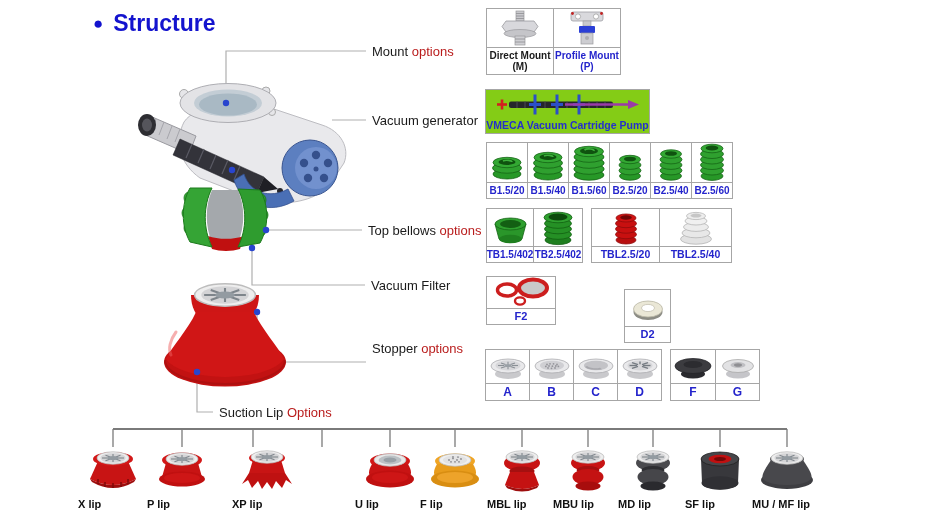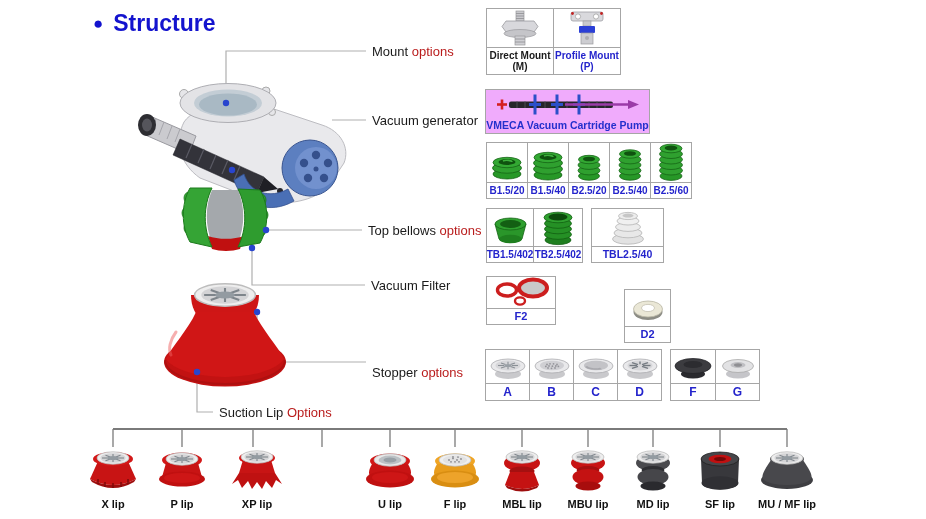--- a/index.html
+++ b/index.html
@@ -14,23 +14,23 @@
   .cell:last-child{border-right:0;justify-content:space-between;}
   .cimg{display:flex;align-items:flex-end;justify-content:center;flex:1;border-bottom:1px solid #A6A6A6;background:#fff;overflow:hidden;}
   .clbl{display:flex;align-items:center;justify-content:center;text-align:center;font-weight:bold;color:#2424CC;font-size:10px;line-height:11px;padding:1px;}
   .clbl.dark{color:#1A1A1A;}
   .mount .clbl{height:24px;font-size:10px;}
   .b1 .clbl{height:13px;}
   .b2a .clbl{height:13px;font-size:10px;}
   .b2b .clbl{height:13px;font-size:10.5px;}
   .fd .clbl{height:13px;font-size:11px;}
   .st .clbl{height:14px;font-size:12px;}
-  .pumpbox{position:absolute;border:1px solid #A6A6A6;display:flex;flex-direction:column;align-items:center;justify-content:flex-end;background:#f0abfc;box-sizing:border-box;}
+  .pumpbox{position:absolute;border:1px solid #A6A6A6;display:flex;flex-direction:column;align-items:center;justify-content:flex-end;background:#84cc16;box-sizing:border-box;}
   .pumplbl{font-weight:bold;color:#2430CC;font-size:10.5px;padding:0 2px 2px;white-space:nowrap;}
-  .lip{position:absolute;width:70px;display:flex;flex-direction:column;align-items:center;}
+  .lip{position:absolute;width:70px;display:flex;flex-direction:column;}
   .lip-lbl{font-weight:bold;font-size:11px;color:#111;margin-top:0;white-space:nowrap;}
 </style>
 </head>
 <body>
 
 <svg width="0" height="0" style="position:absolute" aria-hidden="true">
   <defs>
     <g id="ins-t">
       <ellipse rx="16" ry="6.2" fill="#EEEEEE" stroke="#BDBDBD" stroke-width="0.8"></ellipse>
       <ellipse rx="12.5" ry="4.8" fill="#D4D4D6"></ellipse>
@@ -183,21 +183,21 @@
   </div>
   <div class="callout" style="left:372px;top:113px">
     <span>Vacuum generator</span><span class="red"></span>
   </div>
   <div class="callout" style="left:368px;top:223px">
     <span>Top bellows </span><span class="red">options</span>
   </div>
   <div class="callout" style="left:371px;top:278px">
     <span>Vacuum Filter</span><span class="red"></span>
   </div>
-  <div class="callout" style="left:372px;top:365px">
+  <div class="callout" style="left:372px;top:341px">
     <span>Stopper </span><span class="red">options</span>
   </div>
   <div class="callout" style="left:219px;top:405px">
     <span>Suction Lip </span><span class="red">Options</span>
   </div>
 
   <div class="tbl mount" style="left:486px;top:8px;height:67px">
     <div class="cell" style="width:67px">
       <div class="cimg">
           <svg width="56" height="38" viewBox="0 0 56 38">
@@ -287,20 +287,34 @@
         <ellipse cx="18" cy="14" rx="14.5" ry="5.2" fill="#2FA02F" stroke="#156515" stroke-width="0.8"></ellipse>
         <ellipse cx="18" cy="8.5" rx="14" ry="5.2" fill="#33A833" stroke="#156515" stroke-width="0.8"></ellipse>
         <ellipse cx="18" cy="8" rx="8.5" ry="3" fill="#0F520F"></ellipse>
         <path d="M14,7 A5,1.8 0 0 1 23,8" fill="none" stroke="#3DB03D" stroke-width="1.6"></path>
       </svg>
         </div>
       <div class="clbl">B1.5/40</div>
     </div>
     <div class="cell" style="width:41px">
       <div class="cimg">
+          <svg width="36" height="38" viewBox="0 0 36 38">
+        <ellipse cx="18" cy="31" rx="15" ry="5.2" fill="#279827" stroke="#156515" stroke-width="0.8"></ellipse>
+        <ellipse cx="18" cy="25" rx="15.2" ry="5.3" fill="#2FA02F" stroke="#156515" stroke-width="0.8"></ellipse>
+        <ellipse cx="18" cy="19" rx="15.2" ry="5.3" fill="#2FA02F" stroke="#156515" stroke-width="0.8"></ellipse>
+        <ellipse cx="18" cy="13" rx="15" ry="5.3" fill="#2FA02F" stroke="#156515" stroke-width="0.8"></ellipse>
+        <ellipse cx="18" cy="7.5" rx="14.5" ry="5.2" fill="#33A833" stroke="#156515" stroke-width="0.8"></ellipse>
+        <ellipse cx="18" cy="7" rx="9" ry="3.1" fill="#0F520F"></ellipse>
+        <path d="M13.5,6 A5,1.8 0 0 1 23,7" fill="none" stroke="#3DB03D" stroke-width="1.6"></path>
+      </svg>
+        </div>
+      <div class="clbl">B1.5/60</div>
+    </div>
+    <div class="cell" style="width:41px">
+      <div class="cimg">
           <svg width="30" height="30" viewBox="0 0 30 30">
         <ellipse cx="15" cy="24" rx="10.5" ry="4.2" fill="#279827" stroke="#156515" stroke-width="0.8"></ellipse>
         <ellipse cx="15" cy="18.5" rx="11" ry="4.4" fill="#2FA02F" stroke="#156515" stroke-width="0.8"></ellipse>
         <ellipse cx="15" cy="13" rx="11" ry="4.4" fill="#2FA02F" stroke="#156515" stroke-width="0.8"></ellipse>
         <ellipse cx="15" cy="7.5" rx="10.5" ry="4.2" fill="#33A833" stroke="#156515" stroke-width="0.8"></ellipse>
         <ellipse cx="15" cy="7" rx="6" ry="2.3" fill="#0F520F"></ellipse>
       </svg>
         </div>
       <div class="clbl">B2.5/20</div>
     </div>
@@ -354,20 +368,33 @@
         <ellipse cx="20" cy="15.5" rx="13.5" ry="4.8" fill="#259025" stroke="#115F11" stroke-width="0.8"></ellipse>
         <ellipse cx="20" cy="9.5" rx="14" ry="5.3" fill="#2FA02F" stroke="#115F11" stroke-width="0.8"></ellipse>
         <ellipse cx="20" cy="9" rx="9.5" ry="3.5" fill="#0C4A0C"></ellipse>
       </svg>
         </div>
       <div class="clbl">TB2.5/402</div>
     </div>
   </div>
 
   <div class="tbl b2b" style="left:591px;top:208px;height:55px">
+    <div class="cell" style="width:68px">
+      <div class="cimg">
+          <svg width="30" height="36" viewBox="0 0 30 36">
+        <ellipse cx="15" cy="30" rx="10" ry="4" fill="#B80E0E" stroke="#8F0B0B" stroke-width="0.8"></ellipse>
+        <ellipse cx="15" cy="24.5" rx="10.5" ry="4.2" fill="#C81010" stroke="#8F0B0B" stroke-width="0.8"></ellipse>
+        <ellipse cx="15" cy="19" rx="10.5" ry="4.2" fill="#C81010" stroke="#8F0B0B" stroke-width="0.8"></ellipse>
+        <ellipse cx="15" cy="13.5" rx="10.5" ry="4.2" fill="#C81010" stroke="#8F0B0B" stroke-width="0.8"></ellipse>
+        <ellipse cx="15" cy="8" rx="10" ry="4" fill="#D01212" stroke="#8F0B0B" stroke-width="0.8"></ellipse>
+        <ellipse cx="15" cy="7.5" rx="5.8" ry="2.2" fill="#6E0606"></ellipse>
+      </svg>
+        </div>
+      <div class="clbl">TBL2.5/20</div>
+    </div>
     <div class="cell" style="width:71px">
       <div class="cimg">
           <svg width="40" height="38" viewBox="0 0 40 38">
         <ellipse cx="20" cy="31" rx="15.5" ry="5.2" fill="#E2E2E2" stroke="#B5B5B5" stroke-width="0.8"></ellipse>
         <ellipse cx="20" cy="25" rx="14" ry="4.8" fill="#E8E8E8" stroke="#B5B5B5" stroke-width="0.8"></ellipse>
         <ellipse cx="20" cy="19" rx="12.5" ry="4.4" fill="#ECECEC" stroke="#B5B5B5" stroke-width="0.8"></ellipse>
         <ellipse cx="20" cy="13" rx="11" ry="4" fill="#F0F0F0" stroke="#B5B5B5" stroke-width="0.8"></ellipse>
         <ellipse cx="20" cy="8" rx="9.5" ry="3.6" fill="#EDEDED" stroke="#B8B8B8" stroke-width="0.8"></ellipse>
         <ellipse cx="20" cy="7.6" rx="5.5" ry="2" fill="#C6C6C6"></ellipse>
       </svg>
@@ -523,21 +550,21 @@
   <div class="lip" style="left:147px;top:446px">
     <svg width="70" height="52" viewBox="0 0 70 52">
       <ellipse cx="35" cy="14" rx="20" ry="7.5" fill="#D31818"></ellipse>
       <path d="M19,17 L15,31 Q35,40 55,31 L51,17 Z" fill="#C81414"></path>
       <ellipse cx="35" cy="33" rx="23" ry="7.5" fill="#C01010"></ellipse>
       <ellipse cx="35" cy="32" rx="18" ry="5" fill="#CE1616"></ellipse>
       <use href="#ins-t" x="35" y="13"></use>
     </svg>
     <div class="lip-lbl">P lip</div>
   </div>
-  <div class="lip" style="left:222px;top:446px">
+  <div class="lip" style="left:232px;top:446px">
     <svg width="70" height="52" viewBox="0 0 70 52">
       <ellipse cx="35" cy="12" rx="18" ry="6.5" fill="#D31818"></ellipse>
       <path d="M21,14 L17,27 L53,27 L49,14 Z" fill="#C81414"></path>
       <path d="M17,27 L10,38 L16,34 L20,42 L26,35 L30,43 L35,36 L40,43 L44,35 L50,42 L54,34 L60,38 L53,27 Z" fill="#BF1111"></path>
       <use href="#ins-t" x="35" y="11"></use>
     </svg>
     <div class="lip-lbl">XP lip</div>
   </div>
   <div class="lip" style="left:355px;top:446px">
     <svg width="70" height="52" viewBox="0 0 70 52">

